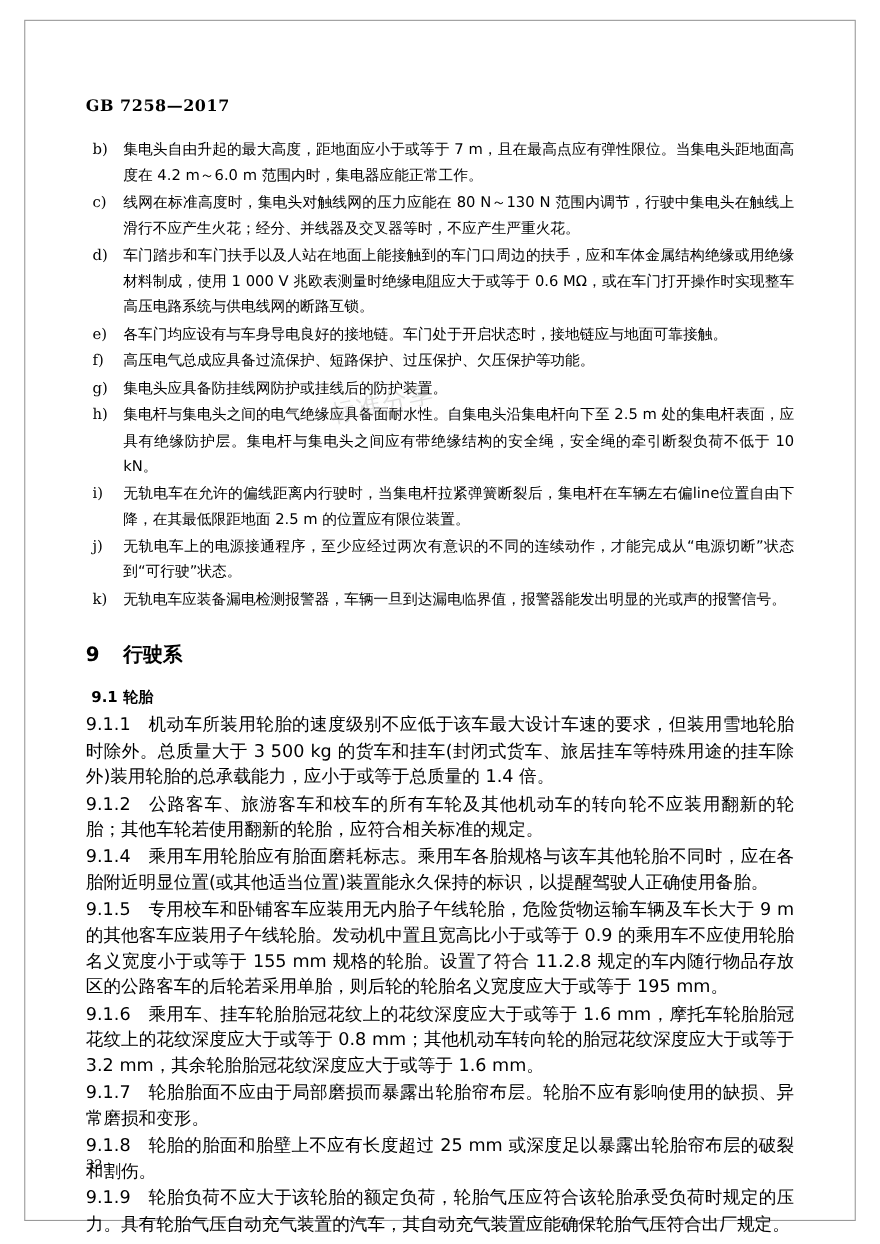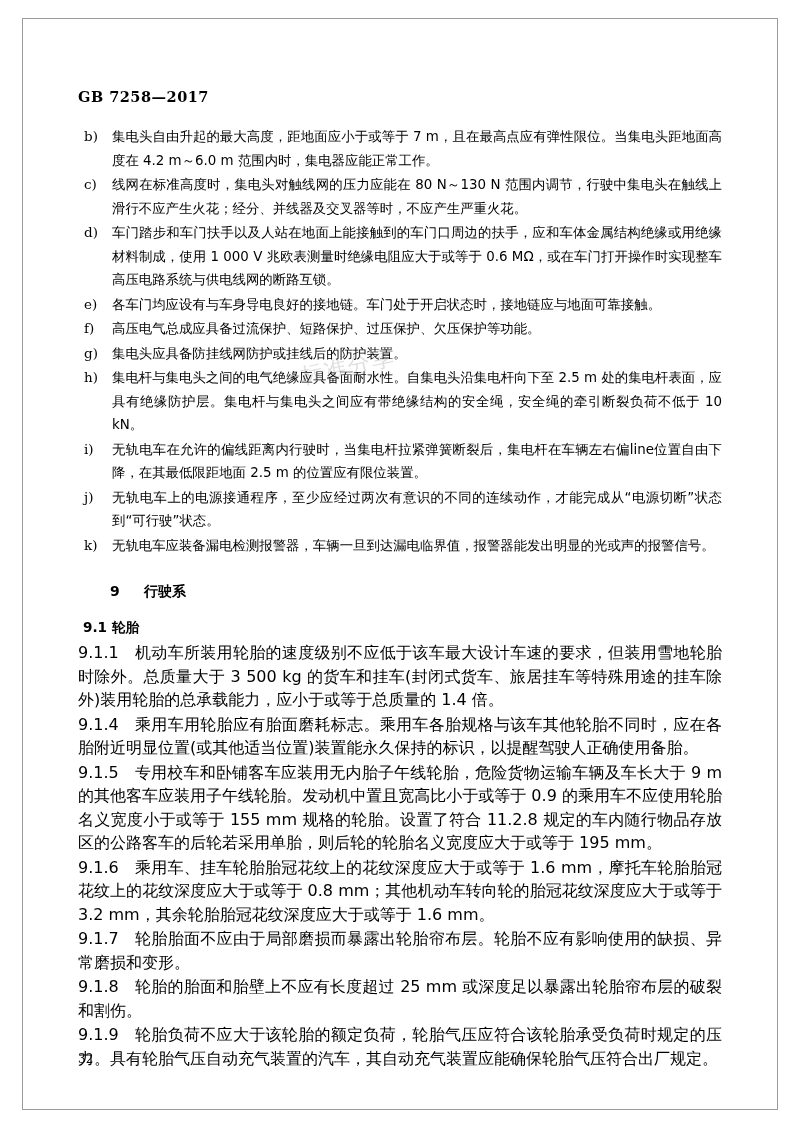--- a/index.html
+++ b/index.html
@@ -66,25 +66,24 @@
     box-sizing: border-box;
   }
   .lst-text {
     flex: 1 1 auto;
     font-size: 13.4px;
     line-height: 23.5px;
     text-align: justify;
     text-justify: inter-ideograph;
   }
   .sec-title {
-    font-size: 14px;
+    font-size: 18px;
     font-weight: bold;
     margin-top: 26px;
     margin-bottom: 4px;
-    margin-left: 32px;
   }
   .sec-title .num {
     display: inline-block;
     width: 34px;
   }
   .sub-title {
     font-size: 13.6px;
     font-weight: bold;
     margin-top: 18px;
     margin-bottom: 4px;
@@ -200,20 +199,23 @@
     <div class="sub-title">
       <span class="num">9.1</span><span>轮胎</span>
     </div>
 
     <div>
 
       <p class="para">
         <span class="clsnum">9.1.1</span><span class="indent"></span><span>机动车所装用轮胎的速度级别不应低于该车最大设计车速的要求，但装用雪地轮胎时除外。总质量大于 3 500 kg 的货车和挂车(封闭式货车、旅居挂车等特殊用途的挂车除外)装用轮胎的总承载能力，应小于或等于总质量的 1.4 倍。</span>
       </p>
 
+      <p class="para">
+        <span class="clsnum">9.1.2</span><span class="indent"></span><span>公路客车、旅游客车和校车的所有车轮及其他机动车的转向轮不应装用翻新的轮胎；其他车轮若使用翻新的轮胎，应符合相关标准的规定。</span>
+      </p>
 
 
       <p class="para">
         <span class="clsnum">9.1.4</span><span class="indent"></span><span>乘用车用轮胎应有胎面磨耗标志。乘用车各胎规格与该车其他轮胎不同时，应在各胎附近明显位置(或其他适当位置)装置能永久保持的标识，以提醒驾驶人正确使用备胎。</span>
       </p>
 
       <p class="para">
         <span class="clsnum">9.1.5</span><span class="indent"></span><span>专用校车和卧铺客车应装用无内胎子午线轮胎，危险货物运输车辆及车长大于 9 m 的其他客车应装用子午线轮胎。发动机中置且宽高比小于或等于 0.9 的乘用车不应使用轮胎名义宽度小于或等于 155 mm 规格的轮胎。设置了符合 11.2.8 规定的车内随行物品存放区的公路客车的后轮若采用单胎，则后轮的轮胎名义宽度应大于或等于 195 mm。</span>
       </p>
 

